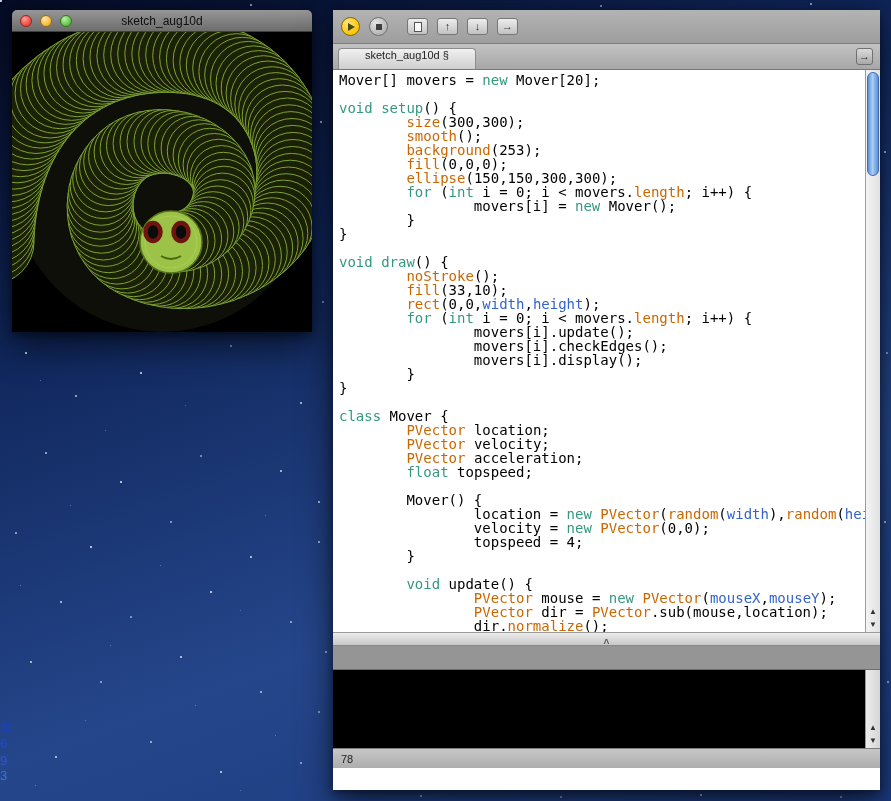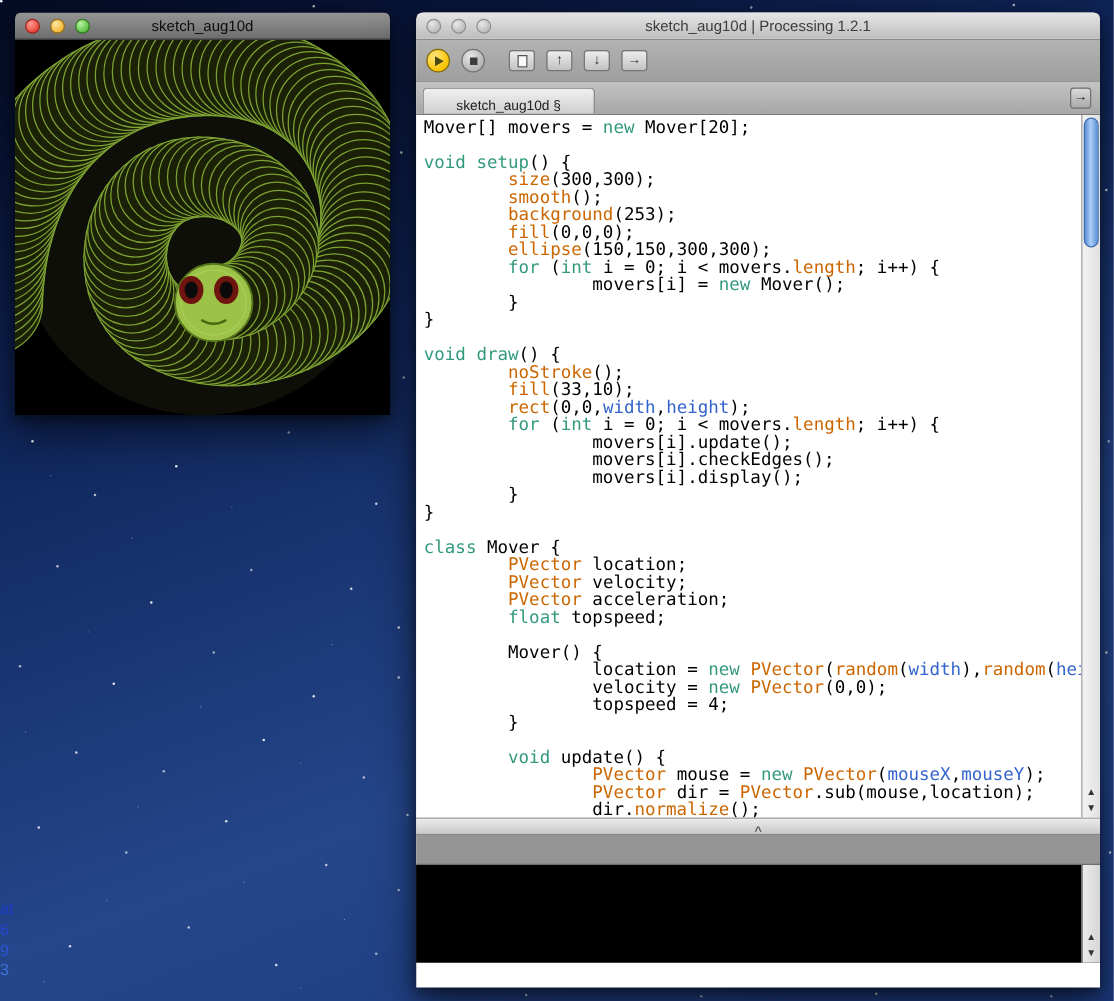--- a/index.html
+++ b/index.html
@@ -82,21 +82,21 @@
   .stop{background:radial-gradient(circle at 35% 30%,#e6e6e6,#b2b2b2 75%);border:1px solid #6f6f6f;}
   .stop-glyph{width:6px;height:6px;background:#3e3e3e;}
   .tool-rect{width:21px;height:17px;border-radius:3px;background:linear-gradient(#ededed,#c2c2c2);
     border:1px solid #767676;display:flex;align-items:center;justify-content:center;
     font-size:11px;font-weight:bold;color:#333;line-height:1;flex:0 0 auto;}
   .tool-rect.first{margin-left:10px;}
   .doc-glyph{width:8px;height:10px;background:#fafafa;border:1px solid #555;}
   .tabstrip{height:26px;background:linear-gradient(#c3c3c3,#a7a7a7);border-bottom:1px solid #787878;
     position:relative;display:flex;align-items:flex-end;padding-left:5px;}
   .tab{height:21px;background:linear-gradient(#f0f0f0,#cfcfcf);border:1px solid #8c8c8c;border-bottom:none;
-    border-radius:4px 4px 0 0;padding:0 26px;font-size:11px;color:#222;display:flex;align-items:flex-end;}
+    border-radius:4px 4px 0 0;padding:0 26px;font-size:11px;color:#222;display:flex;align-items:flex-start;}
   .tab-menu-button{position:absolute;right:7px;top:4px;width:17px;height:17px;
     background:linear-gradient(#dadada,#a9a9a9);border:1px solid #707070;border-radius:3px;
     display:flex;align-items:center;justify-content:center;font-size:11px;color:#222;line-height:1;}
   .editor{height:562px;display:flex;background:#fff;overflow:hidden;}
   .code{flex:1;overflow:hidden;padding:3px 0 0 6px;
     font-family:"DejaVu Sans Mono",monospace;font-size:14px;line-height:14px;white-space:pre;color:#000;}
   .code-line{height:14px;}
   .tok-k{color:#33997e;}
   .tok-f{color:#cc6600;}
   .tok-l{color:#3363cc;text-align:center;}
@@ -446,28 +446,20 @@
       <circle cx="159" cy="210" r="31" fill="#9cc247" stroke="#55751c" stroke-width="1.5"></circle>
       <circle cx="159" cy="210" r="26" fill="none" stroke="#b6dd63" stroke-width="1" opacity="0.5"></circle>
       <ellipse cx="141" cy="200" rx="7.5" ry="9" fill="#0b0b0b" stroke="#6e1510" stroke-width="4.5"></ellipse>
       <ellipse cx="169" cy="200" rx="7.5" ry="9" fill="#0b0b0b" stroke="#6e1510" stroke-width="4.5"></ellipse>
       <path d="M 149 224 Q 159 230 169 224" fill="none" stroke="#4a680f" stroke-width="2"></path>
     </g>
   </svg>
 </div>
 
 <div class="window" id="ide-win">
-  <div class="titlebar">
-    <div class="lights">
-      <div class="light gray"></div>
-      <div class="light gray"></div>
-      <div class="light gray"></div>
-    </div>
-    <div class="title">sketch_aug10d | Processing 1.2.1</div>
-  </div>
 
   <div class="toolbar">
     <div class="tool-circle run">
       <span class="play-glyph"></span>
     </div>
     <div class="tool-circle stop">
       <span class="stop-glyph"></span>
     </div>
     <div class="tool-rect first">
       <span class="doc-glyph"></span>
@@ -512,13 +504,16 @@
   <div class="console">
     <div class="console-body"></div>
     <div class="console-scroll">
       <div class="scroll-arrows">
         <div class="arrow-btn">▲</div>
         <div class="arrow-btn">▼</div>
       </div>
     </div>
   </div>
 
+  <div class="status-bar">
+    <span>78</span>
+  </div>
 </div>
 
 </body></html>

